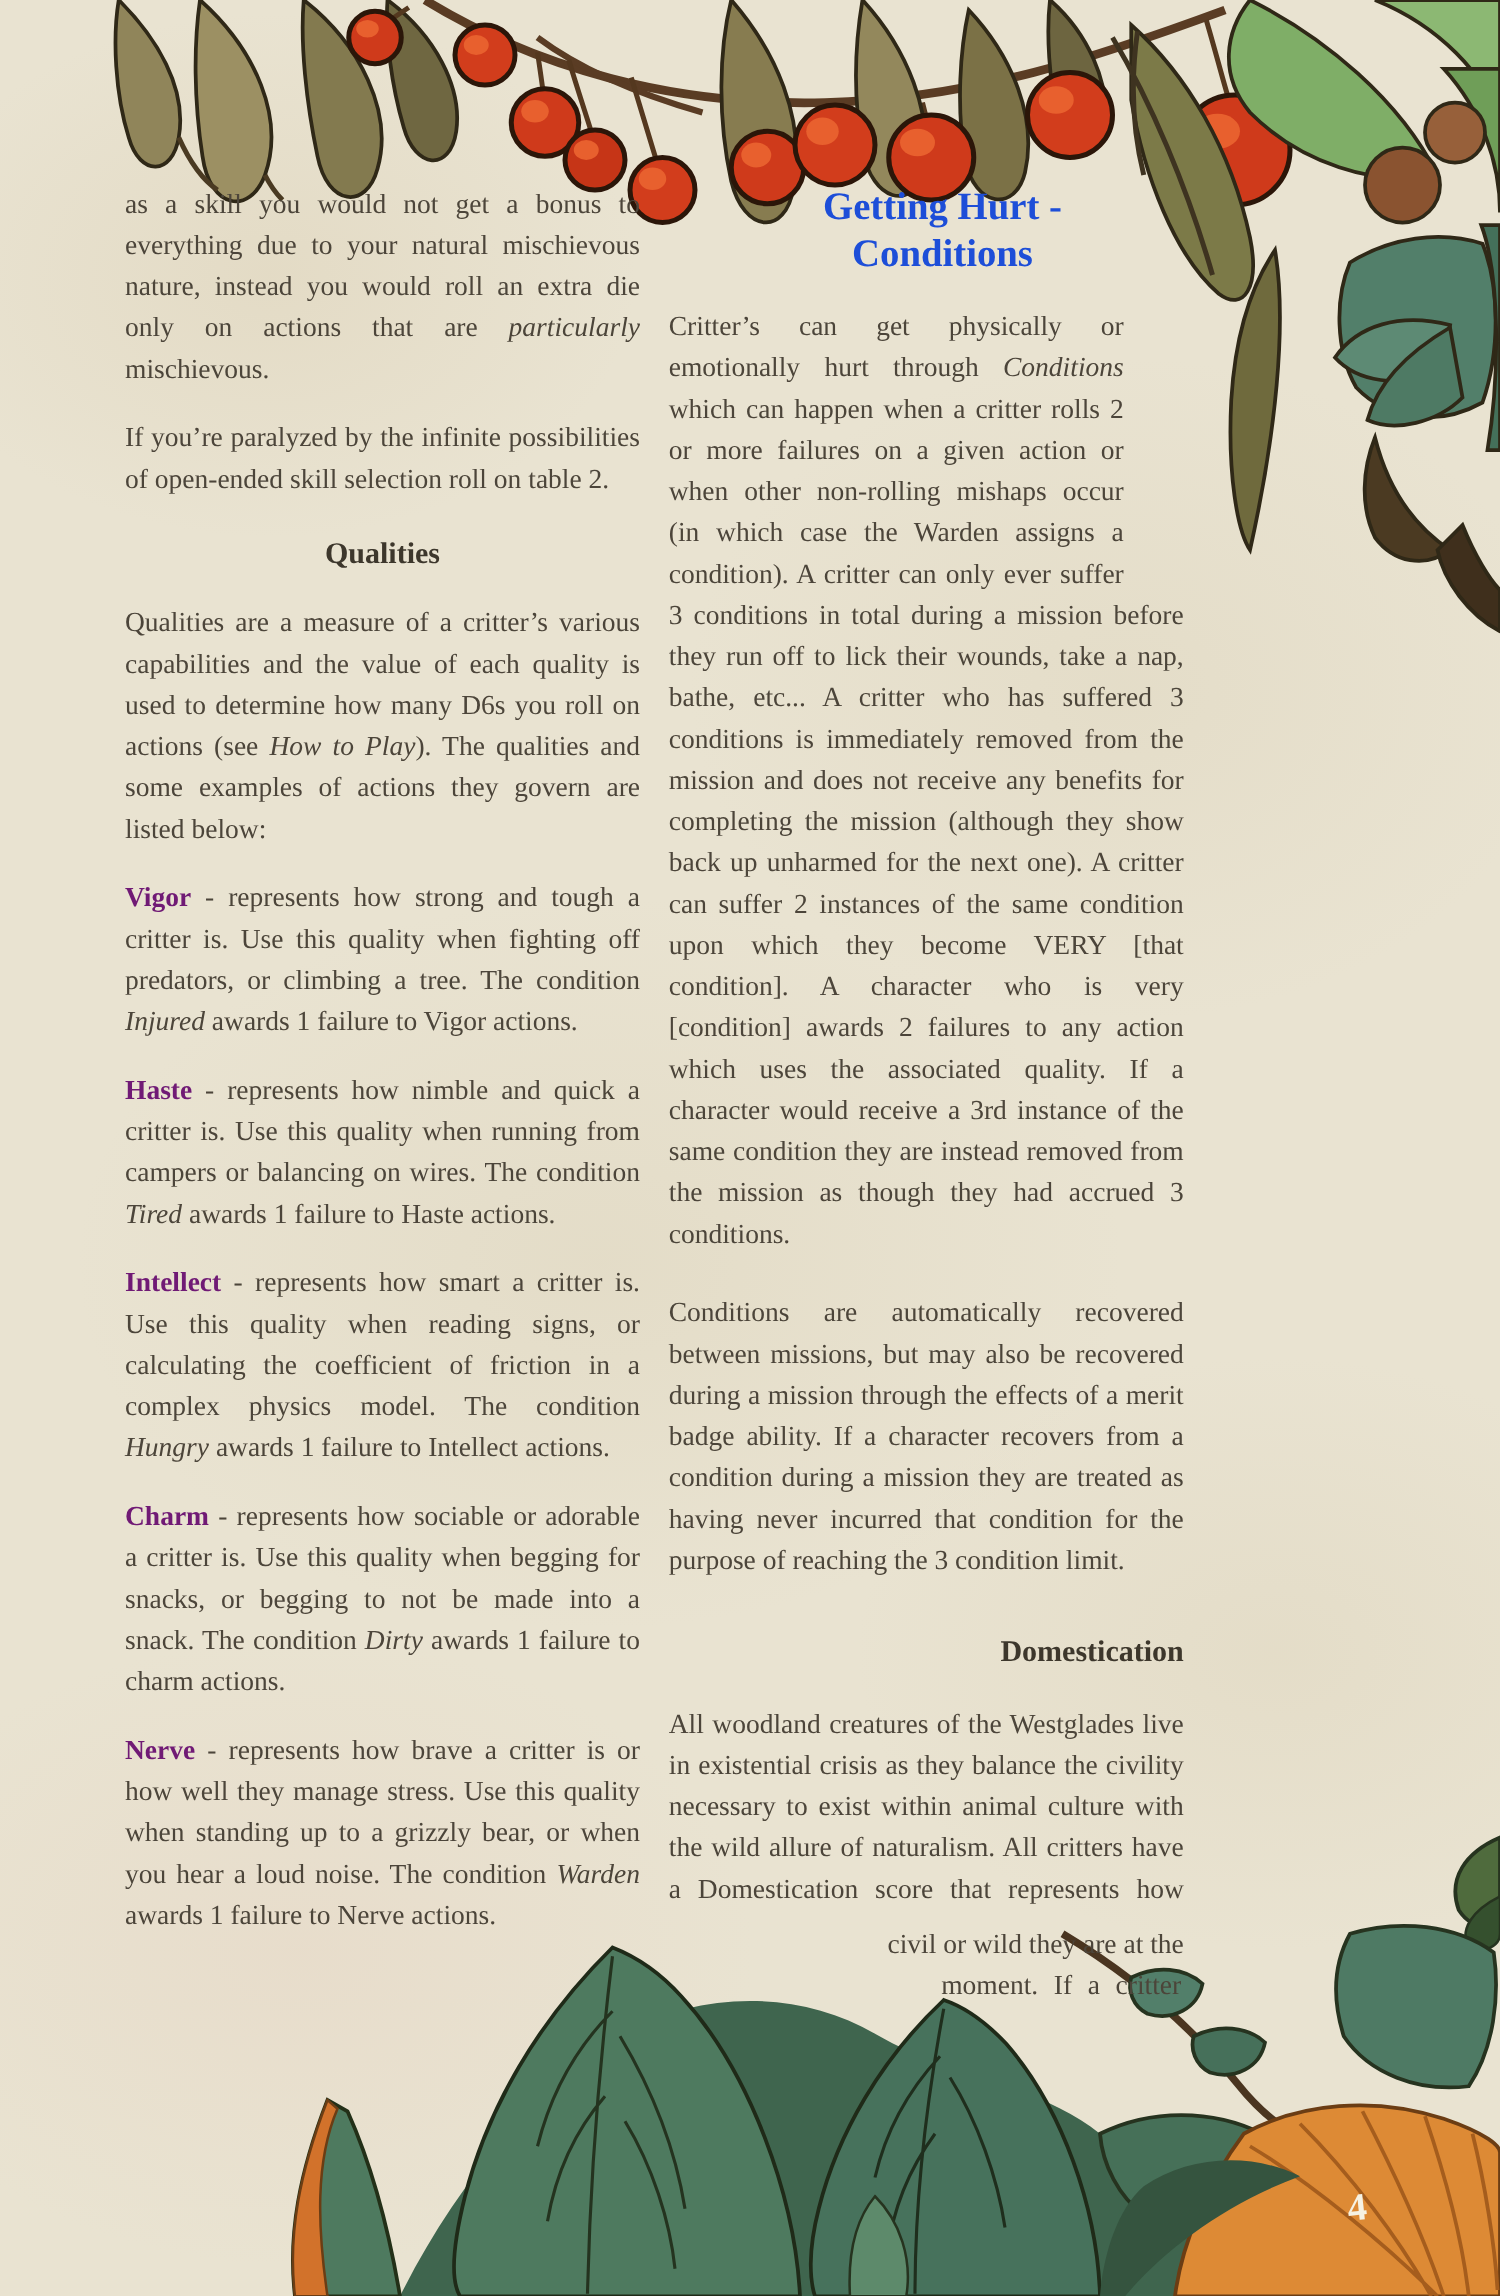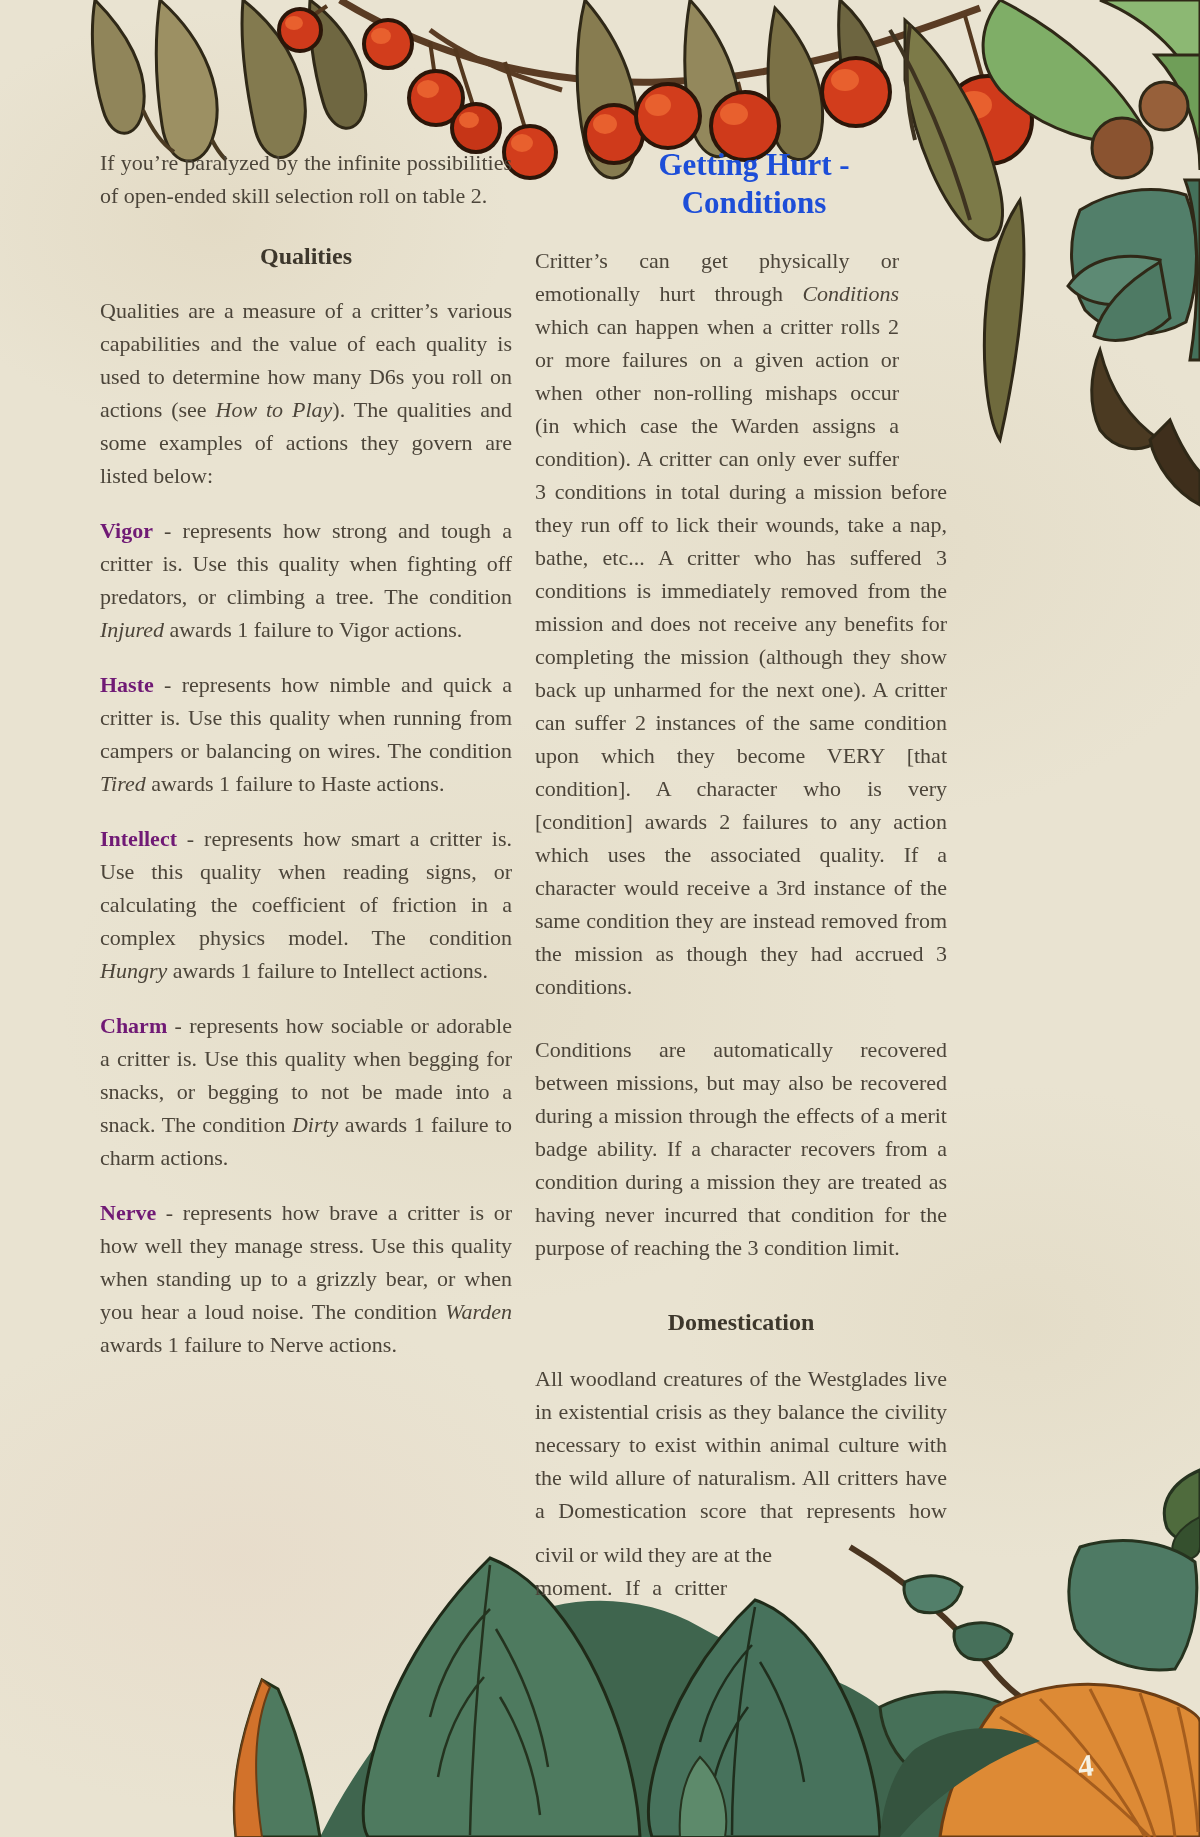--- a/index.html
+++ b/index.html
@@ -13,24 +13,24 @@
       radial-gradient(520px 360px at 20% 85%, rgba(228,206,190,.30), rgba(228,206,190,0) 70%),
       radial-gradient(480px 340px at 85% 72%, rgba(210,198,168,.22), rgba(210,198,168,0) 70%);}
   .col{position:absolute;color:#4c453a;font-size:22px;line-height:33px;text-align:justify;}
   .col p{margin:0 0 22px;}
   .rcol p{margin:0 0 30px;}
   span.i{font-style:italic;}
   span.b{font-weight:bold;color:#701a75;}
   h2{font-weight:bold;color:#3d372c;text-align:center;font-size:24px;line-height:44px;margin:20px 0 16px;}
   .gh-heading{font-weight:bold;color:#1d4ed8;text-align:center;font-size:31px;line-height:38px;
               padding-left:26px;margin:0 0 22px;}
-  .dom-heading{margin:36px 0 18px;}
+  .dom-heading{margin:36px 0 18px;text-align:right;}
   .intrude{float:right;width:48px;height:200px;}
   .force-just{text-align-last:justify;}
-  .tail{line-height:33px;}
+  .tail{text-align:right;line-height:33px;}
   .tail2{word-spacing:7px;padding-right:2px;}
   .decor{position:absolute;left:0;pointer-events:none;}
   .pagenum{position:absolute;left:1078px;top:1748px;font-size:31px;font-weight:bold;
            color:#f6f2e3;transform:rotate(-6deg);}
 </style>
 </head>
 <body>
 
 <div class="page">
   <div class="texture"></div>
@@ -137,20 +137,21 @@
       <path d="M700,380 C720,400 730,430 725,460 L680,460 C678,425 685,398 700,380 Z" fill="#5d8a6b" stroke="#26331f" stroke-width="2"></path>
       <path d="M262,303 C240,360 230,410 236,460 L320,460 C310,400 295,350 278,312 Z" fill="#4e7a5f" stroke="#233018" stroke-width="3"></path>
       <path d="M262,303 C240,360 230,410 236,460 L262,460 C254,405 252,352 270,310 Z" fill="#d2722b" stroke="#6b3d14" stroke-width="2"></path>
       <path d="M995,330 C1040,305 1100,300 1155,318 C1190,330 1200,340 1200,345 L1200,460 L940,460 C945,420 965,370 995,330 Z" fill="#dd8a35" stroke="#6b3d14" stroke-width="3"></path>
       <path d="M1000,340 C1050,370 1110,420 1150,460 M1040,322 C1080,362 1120,415 1145,460 M1090,312 C1115,360 1140,415 1155,460 M1140,316 C1155,360 1170,415 1175,460 M1178,330 C1188,370 1196,420 1198,455" stroke="#a55d1d" stroke-width="3" fill="none"></path>
       <path d="M900,460 C930,424 980,386 1040,364 C1000,344 950,348 915,372 C892,392 882,432 880,460 Z" fill="#35543f"></path>
     </g>
   </svg>
 
   <div class="col" style="left:100px;top:146px;width:412px;">
+    <p><span>as a skill you would not get a bonus to everything due to your natural mischievous nature, instead you would roll an extra die only on actions that are </span><span class="i">particularly</span><span> mischievous.</span></p>
     <p><span>If you’re paralyzed by the infinite possibilities of open-ended skill selection roll on table 2.</span></p>
     <h2>Qualities</h2>
     <p><span>Qualities are a measure of a critter’s various capabilities and the value of each quality is used to determine how many D6s you roll on actions (see </span><span class="i">How to Play</span><span>). The qualities and some examples of actions they govern are listed below:</span></p>
     <p><span class="b">Vigor</span><span> - represents how strong and tough a critter is. Use this quality when fighting off predators, or climbing a tree. The condition </span><span class="i">Injured</span><span> awards 1 failure to Vigor actions.</span></p>
     <p><span class="b">Haste</span><span> - represents how nimble and quick a critter is. Use this quality when running from campers or balancing on wires. The condition </span><span class="i">Tired</span><span> awards 1 failure to Haste actions.</span></p>
     <p><span class="b">Intellect</span><span> - represents how smart a critter is. Use this quality when reading signs, or calculating the coefficient of friction in a complex physics model. The condition </span><span class="i">Hungry</span><span> awards 1 failure to Intellect actions.</span></p>
     <p><span class="b">Charm</span><span> - represents how sociable or adorable a critter is. Use this quality when begging for snacks, or begging to not be made into a snack. The condition </span><span class="i">Dirty</span><span> awards 1 failure to charm actions.</span></p>
     <p><span class="b">Nerve</span><span> - represents how brave a critter is or how well they manage stress. Use this quality when standing up to a grizzly bear, or when you hear a loud noise. The condition </span><span class="i">Warden</span><span> awards 1 failure to Nerve actions.</span></p>
   </div>
 

